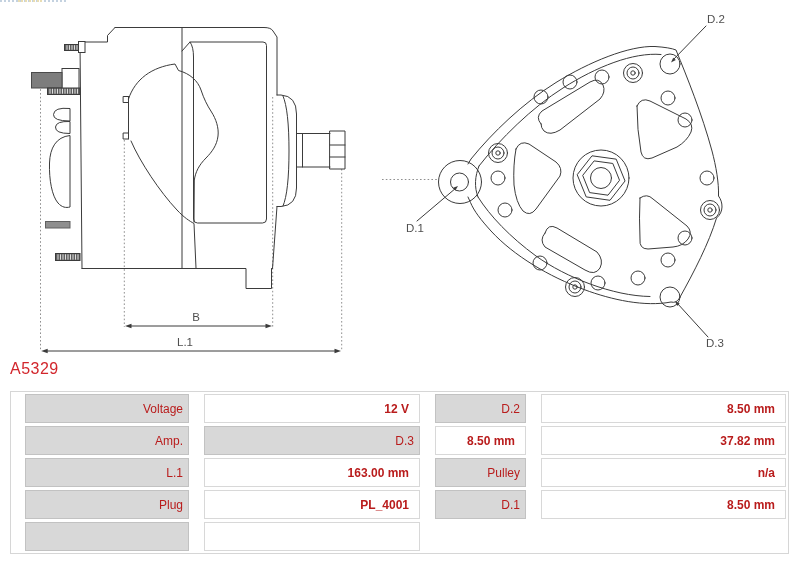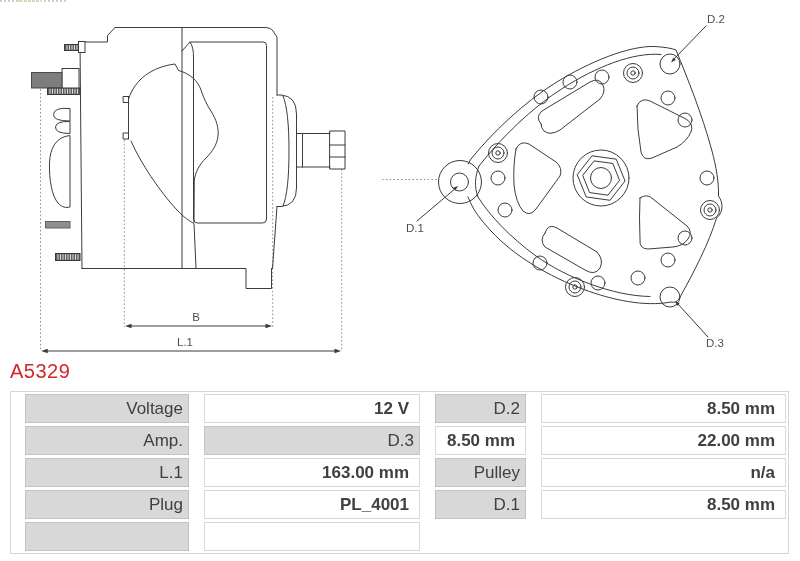--- a/index.html
+++ b/index.html
@@ -12,28 +12,28 @@
   svg.draw{position:absolute;top:0;left:0;}
   .ln{fill:none;stroke:#3b3b3b;stroke-width:1;stroke-linejoin:round;stroke-linecap:round;}
   .dot{fill:none;stroke:#8f8f8f;stroke-width:1;stroke-dasharray:1.6 2.2;}
   .wfill{fill:#ffffff;stroke:#3b3b3b;stroke-width:1;}
   .gfill{fill:#7d7d7d;stroke:#4a4a4a;stroke-width:1;}
   .gfill2{fill:#8f8f8f;stroke:#606060;stroke-width:1;}
   .thread{fill:#5f5f5f;stroke:#3b3b3b;stroke-width:1;}
   .tick{fill:none;stroke:#ffffff;stroke-width:0.8;}
   .arr{fill:#3b3b3b;stroke:none;}
   .draw text{font-family:"Liberation Sans",sans-serif;font-size:11.5px;fill:#4f4f4f;}
-  .pn{position:absolute;left:10px;top:360px;font-size:20px;letter-spacing:0.5px;
+  .pn{position:absolute;left:10px;top:360px;font-size:16px;letter-spacing:0.5px;
       color:#d2262c;}
   .spec-table{position:absolute;left:10px;top:391px;width:779px;height:163px;
       box-sizing:border-box;border:1px solid #d6d6d6;background:#fff;padding:2px;
       display:grid;grid-template-columns:176px 228px 103px 1fr;
       grid-auto-rows:29px;gap:3px;}
   .cell{box-sizing:border-box;display:flex;align-items:center;justify-content:flex-end;
-      font-size:17px;color:#404040;overflow:hidden;margin-left:12px;}
+      font-size:12px;color:#b91c1c;overflow:hidden;margin-left:12px;}
   .cell.lab{background:#d8d8d8;border:1px solid #c2c2c2;padding-right:5px;}
   .cell.val{background:#ffffff;border:1px solid #d8d8d8;padding-right:10px;font-weight:bold;}
 </style>
 </head>
 <body>
 
 <div class="stage">
 
   <div class="artifact-blue"></div>
   <div class="artifact-yellow"></div>
@@ -175,21 +175,21 @@
   <div class="spec-table">
     <div class="cell lab">Voltage</div>
     <div class="cell val">12 V</div>
     <div class="cell lab">D.2</div>
     <div class="cell val">8.50 mm</div>
 
     <div class="cell lab">Amp.</div>
     <div class="cell lab">D.3</div>
     <div class="cell val">8.50 mm</div>
 
-    <div class="cell val">22.00 mm</div>
+    <div class="cell val">37.82 mm</div>
     <div class="cell lab">L.1</div>
     <div class="cell val">163.00 mm</div>
 
     <div class="cell lab">Pulley</div>
     <div class="cell val">n/a</div>
     <div class="cell lab">Plug</div>
     <div class="cell val">PL_4001</div>
 
     <div class="cell lab">D.1</div>
     <div class="cell val">8.50 mm</div>

